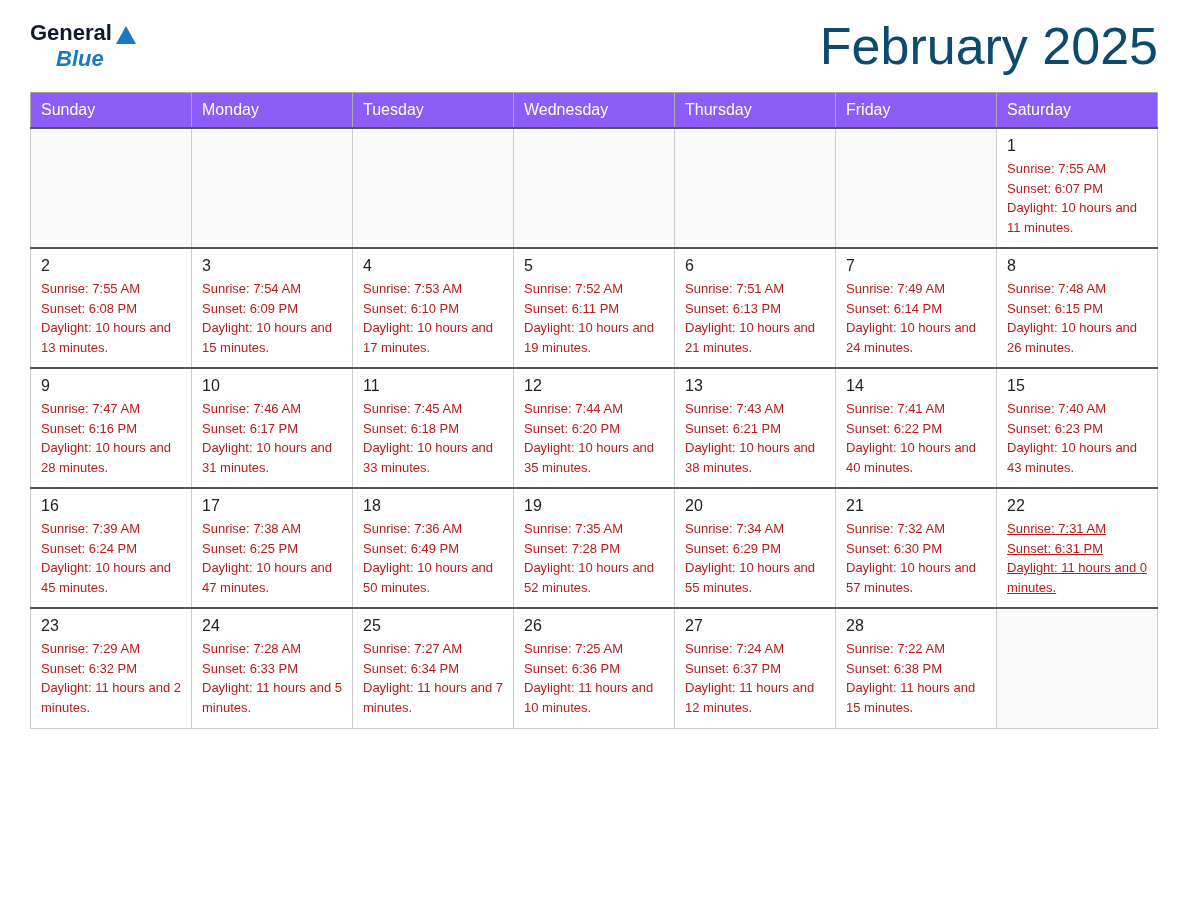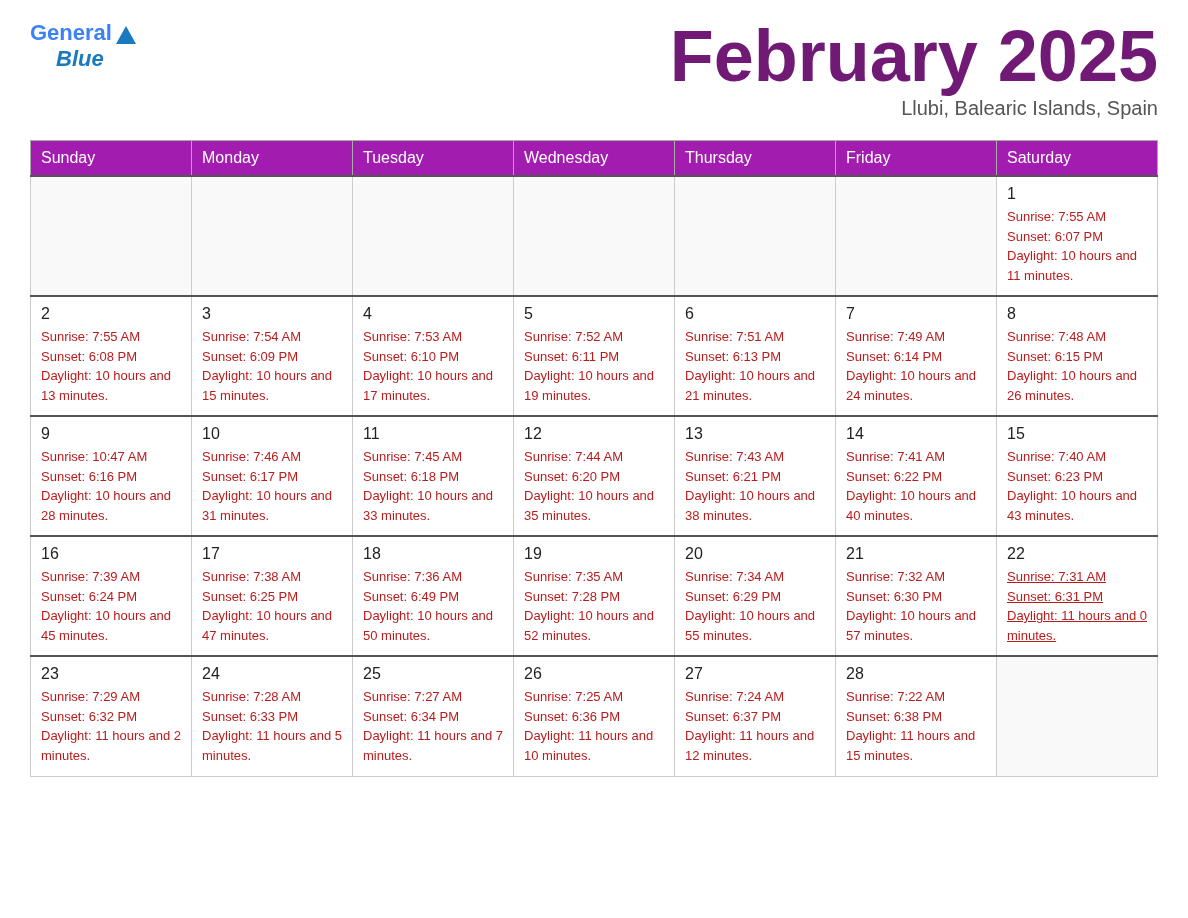--- a/index.html
+++ b/index.html
@@ -22,21 +22,21 @@
       align-items: flex-start;
     }
     .logo-top {
       display: flex;
       align-items: center;
       gap: 2px;
     }
     .logo-general {
       font-size: 22px;
       font-weight: bold;
-      color: #3b82f6;
+      color: #0f172a;
     }
     .logo-triangle {
       width: 0;
       height: 0;
       border-left: 10px solid transparent;
       border-right: 10px solid transparent;
       border-bottom: 18px solid #1a7abf;
       margin-left: 2px;
       margin-top: 4px;
     }
@@ -44,37 +44,37 @@
       font-size: 22px;
       font-weight: bold;
       color: #1a7abf;
       margin-left: 26px;
       font-style: italic;
     }
     .title-area {
       text-align: right;
     }
     .month-title {
-      font-size: 72px;
-      font-weight: 700;
-      color: #701a75;
+      font-size: 52px;
+      font-weight: 400;
+      color: #0c4a6e;
       line-height: 1;
     }
     .location {
       font-size: 20px;
       color: #555;
       margin-top: 5px;
     }
     .calendar {
       width: 100%;
       border-collapse: collapse;
       border: 1px solid #aaa;
     }
     .calendar th {
-      background-color: #a21caf;
+      background-color: #8b5cf6;
       color: #fff;
       font-size: 16px;
       font-weight: normal;
       padding: 8px 10px;
       text-align: left;
       border: 1px solid #aaa;
     }
     .calendar td {
       vertical-align: top;
       padding: 8px 10px;
@@ -109,21 +109,20 @@
 <div class="header">
   <div class="logo">
     <div class="logo-top">
       <span class="logo-general">General</span>
       <div class="logo-triangle"></div>
     </div>
     <span class="logo-blue">Blue</span>
   </div>
   <div class="title-area">
     <div class="month-title">February 2025</div>
-    <div class="location">Llubi, Balearic Islands, Spain</div>
   </div>
 </div>
 
 <table class="calendar">
   <thead>
     <tr>
     <th>Sunday</th>
         <th>Monday</th>
         <th>Tuesday</th>
         <th>Wednesday</th>
@@ -187,21 +186,21 @@
         <td>
           <div class="day-number">8</div>
           <div class="day-info" style="white-space: pre-line;">Sunrise: 7:48 AM
 Sunset: 6:15 PM
 Daylight: 10 hours and 26 minutes.</div>
         </td>
       </tr>
       <tr class="week-row">
         <td>
           <div class="day-number">9</div>
-          <div class="day-info" style="white-space: pre-line;">Sunrise: 10:47 AM
+          <div class="day-info" style="white-space: pre-line;">Sunrise: 7:47 AM
 Sunset: 6:16 PM
 Daylight: 10 hours and 28 minutes.</div>
         </td>
         <td>
           <div class="day-number">10</div>
           <div class="day-info" style="white-space: pre-line;">Sunrise: 7:46 AM
 Sunset: 6:17 PM
 Daylight: 10 hours and 31 minutes.</div>
         </td>
         <td>

